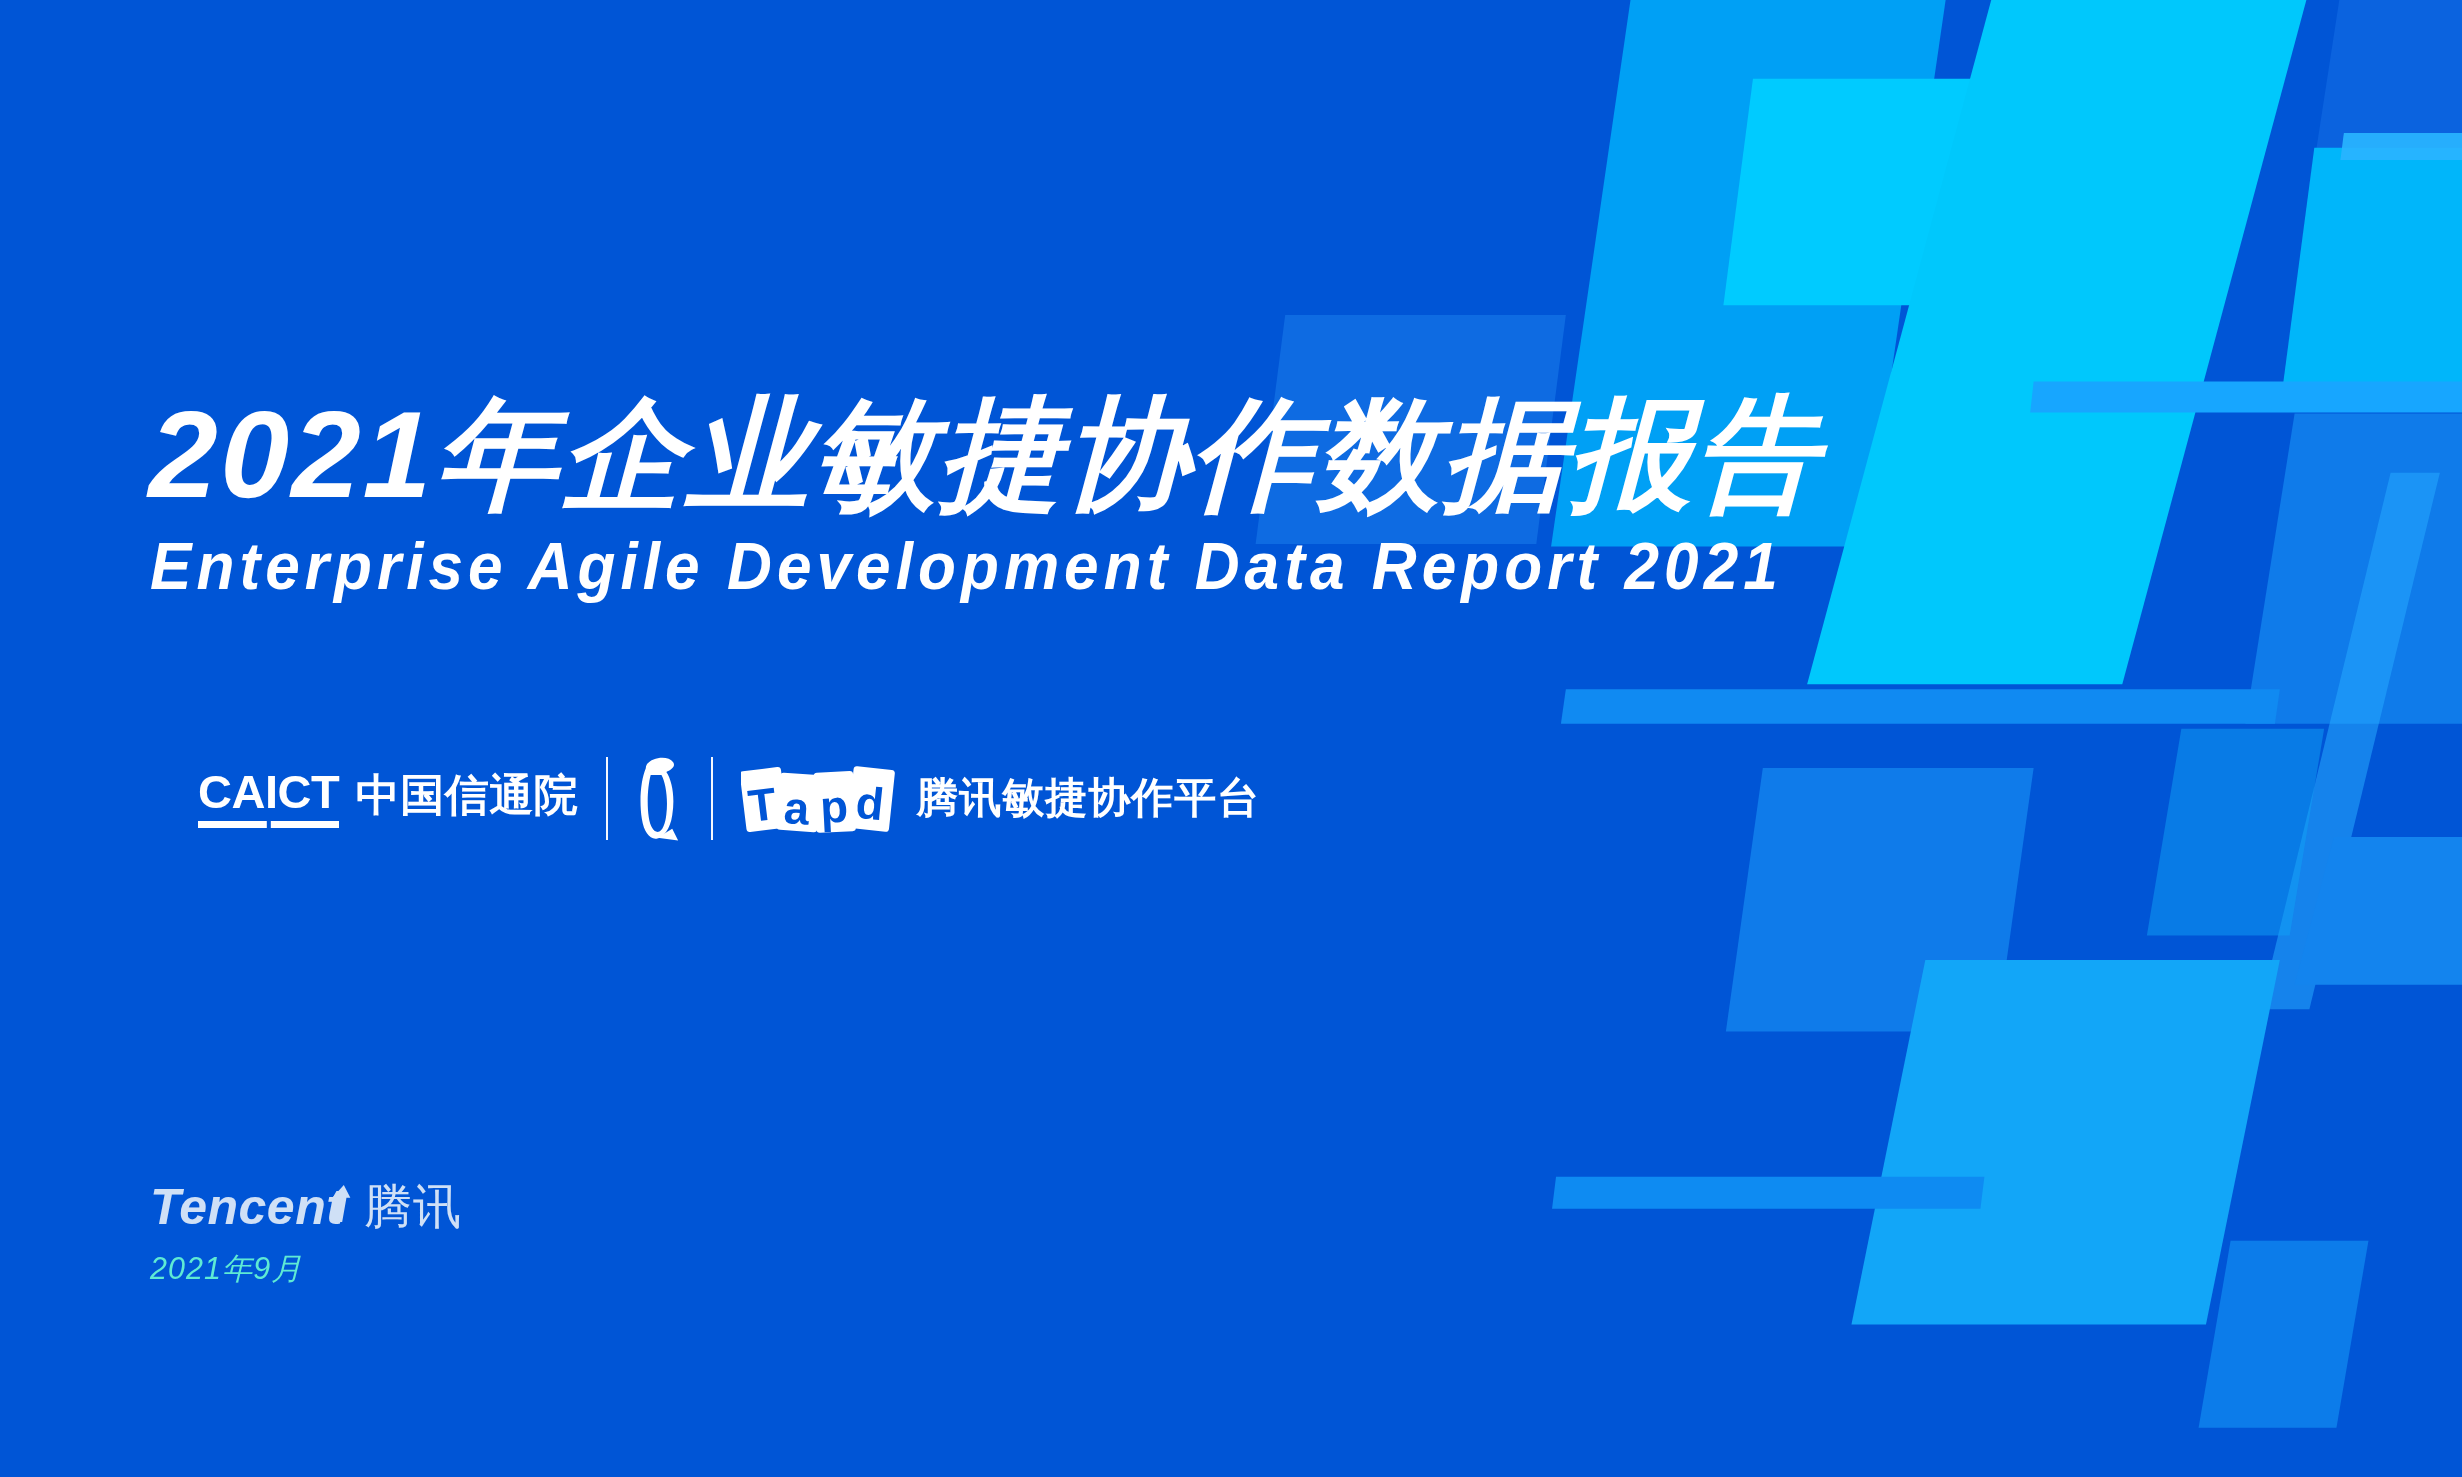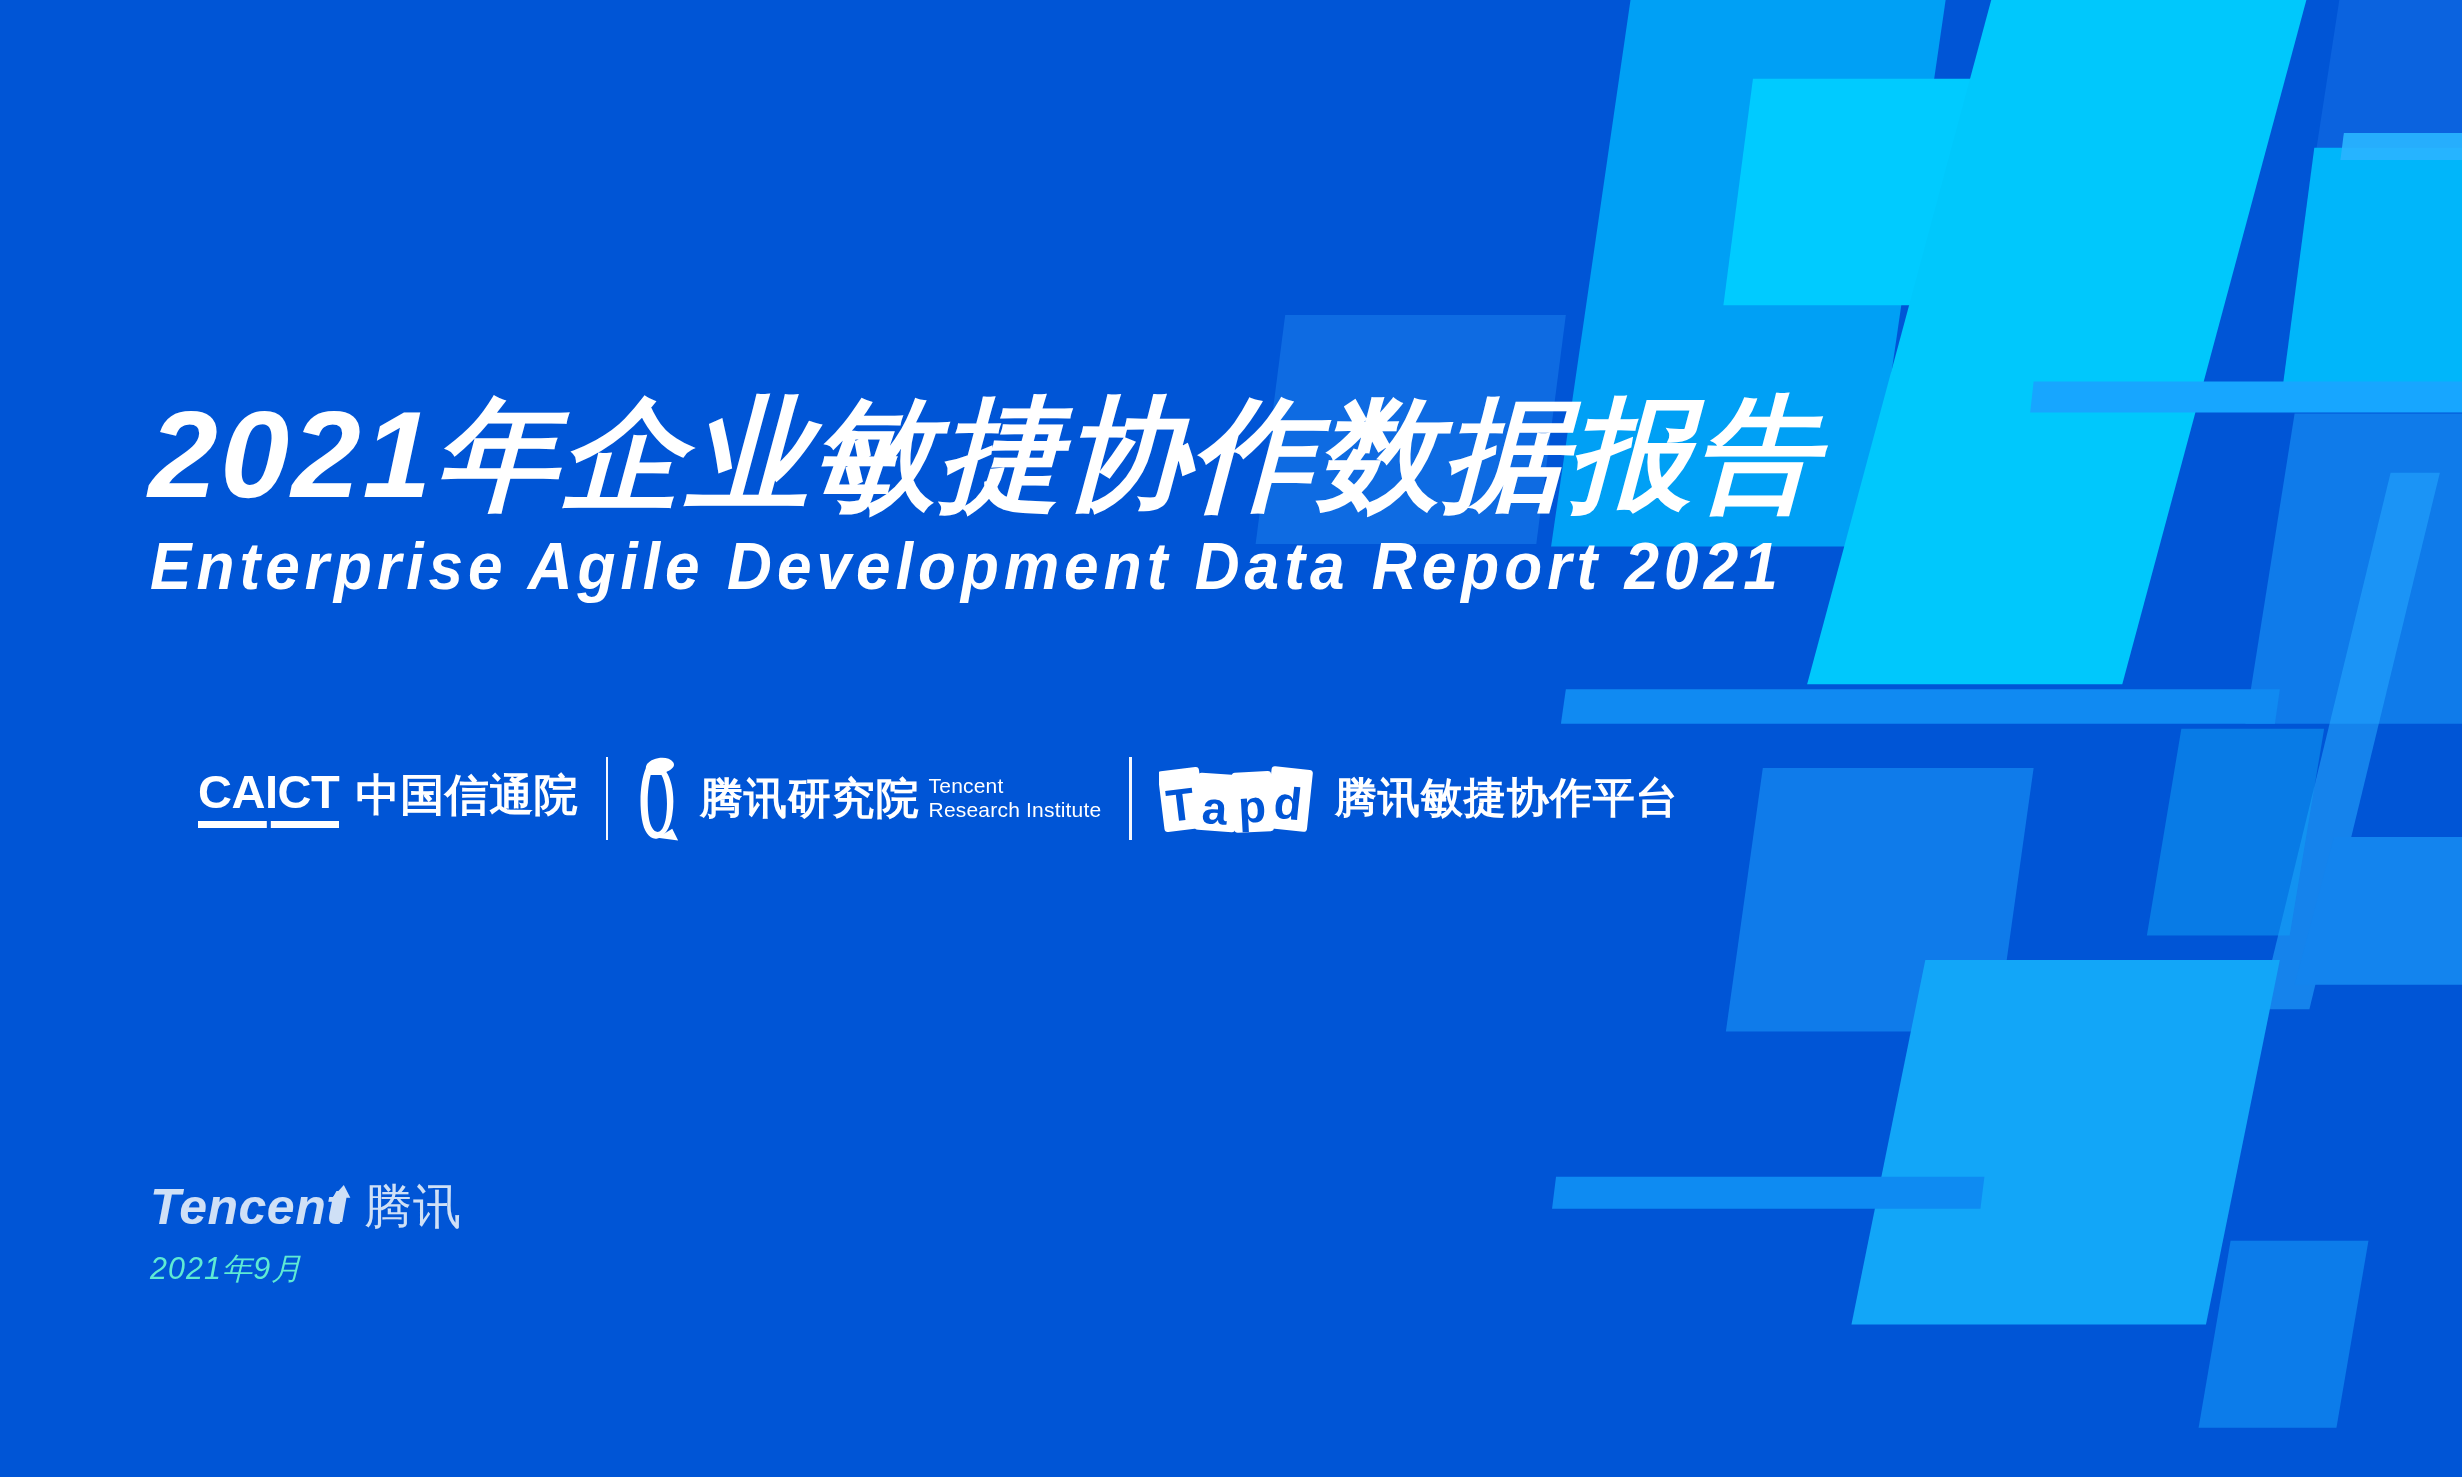--- a/index.html
+++ b/index.html
@@ -317,27 +317,20 @@
       <div class="logo-cell">
         <div id="tri-logo">
           <svg id="tri-mark" viewBox="0 0 96 176">
             <path d="M20 26 C20 6, 64 -4, 76 14 C82 24, 70 30, 62 34
                      C74 52, 80 86, 74 122 C70 150, 56 168, 42 170
                      C28 172, 16 156, 12 130 C6 92, 10 50, 20 26 Z
                      M30 40 C24 62, 22 98, 26 126 C29 148, 38 158, 46 156
                      C54 154, 60 140, 62 120 C66 88, 60 54, 52 40 Z" fill="#ffffff"></path>
             <path d="M44 168 L86 174 L74 150 Z" fill="#ffffff"></path>
           </svg>
-          <div id="tri-text">
-            <div id="tri-cn">腾讯研究院</div>
-            <div id="tri-en">
-              <span>Tencent</span>
-              <span>Research Institute</span>
-            </div>
-          </div>
         </div>
       </div>
 
       <div class="logo-divider"></div>
 
       <div class="logo-cell">
         <div id="tapd-logo">
           <svg id="tapd-mark" viewBox="0 0 312 152">
             <g>
               <rect x="4" y="16" width="84" height="124" rx="7" fill="#ffffff" transform="rotate(-7 46 78)"></rect>

